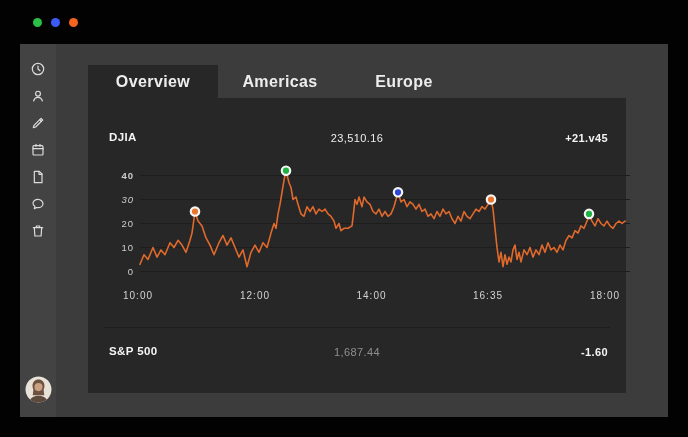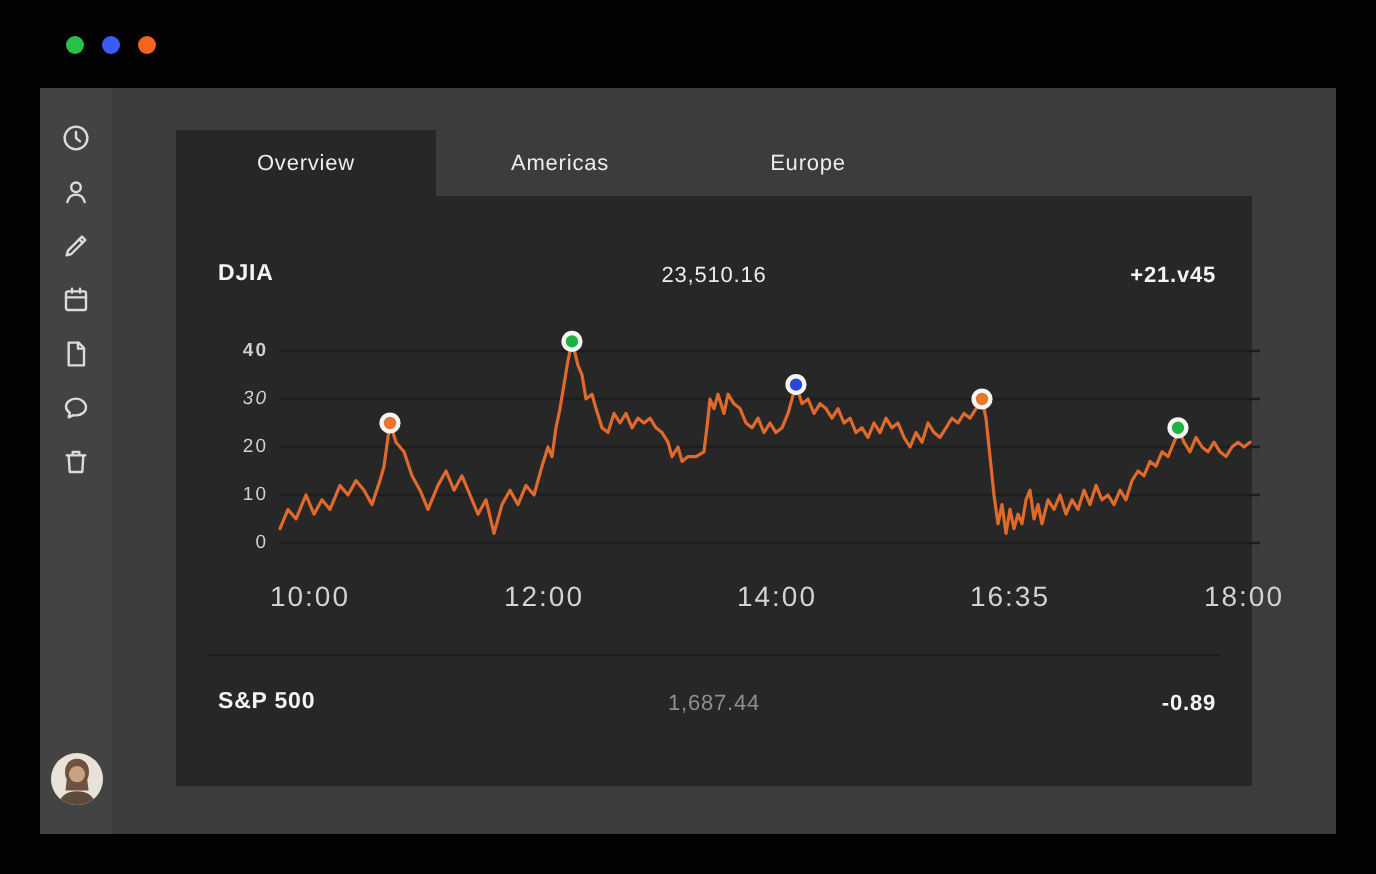--- a/index.html
+++ b/index.html
@@ -19,39 +19,39 @@
   .sidebar { width: 36px; background: #434343; display: flex; flex-direction: column; align-items: center; padding-top: 17px; }
   .side-icon { width: 16px; height: 16px; margin-bottom: 11px; color: #dcdcdc; cursor: pointer; }
   .side-icon svg { width: 16px; height: 16px; display: block; }
   .avatar { margin-top: auto; margin-bottom: 14px; width: 27px; height: 27px; border-radius: 50%; overflow: hidden; cursor: pointer; }
   .avatar svg { display: block; width: 27px; height: 27px; }
 
   
   .main { flex: 1; background: #3c3c3c; position: relative; }
   .tabbar { position: absolute; left: 32px; top: 21px; width: 557px; height: 33px; display: flex; }
   .tab { width: 124px; display: flex; align-items: center; justify-content: center;
-         font-size: 11px; color: #ededed; letter-spacing: .4px; cursor: pointer; }
+         font-size: 16px; color: #ededed; letter-spacing: .4px; cursor: pointer; font-weight: bold; }
   .tab.active { width: 130px; background: #272727; }
 
   .panel { position: absolute; left: 32px; top: 54px; width: 538px; height: 295px; background: #272727; }
 
   .qrow { position: absolute; left: 0; right: 0; height: 20px; }
   .qrow .sym  { position: absolute; left: 21px; top: 3px; font-size: 11.5px; font-weight: bold; color: #f4f4f4; letter-spacing: .4px; }
   .qrow .last { position: absolute; left: 0; right: 0; top: 4px; text-align: center; font-size: 11px; color: #ededed; letter-spacing: .4px; }
   .qrow .chg  { position: absolute; right: 18px; top: 4px; font-size: 11px; font-weight: bold; color: #f4f4f4; letter-spacing: .4px; }
   .qrow.djia { top: 30px; }
   .qrow.sp   { top: 244px; padding-left: 48px; }
   .qrow.sp .last { color: #8f8f8f; }
 
   .ylabels { position: absolute; left: 12px; top: 67px; width: 34px; height: 120px; }
   .ylabels div { position: absolute; right: 0; font-size: 9.5px; color: #cfcfcf; letter-spacing: 1px; }
   .chart-area { position: absolute; left: 52px; top: 67px; width: 490px; height: 120px; }
   .chart-area svg { width: 100%; height: 100%; display: block; overflow: visible; }
   .xlabels { position: absolute; left: 52px; top: 192px; width: 490px; height: 12px; }
-  .xlabels div { position: absolute; width: 64px; text-align: center; font-size: 14px; color: #d3d3d3; letter-spacing: 1px; }
+  .xlabels div { position: absolute; width: 64px; text-align: left; font-size: 10px; color: #d3d3d3; letter-spacing: 1px; }
   .divider { position: absolute; left: 16px; right: 16px; top: 229px; height: 1px; background: #1d1d1d; }
 </style>
 </head>
 <body>
 
 <div class="stage">
   <div class="window">
 
     <div class="titlebar">
       <div class="dot" style="background: rgb(43, 191, 71);"></div>
@@ -166,20 +166,20 @@
               <div style="left: 216.5px;">14:00</div>
               <div style="left: 333px;">16:35</div>
               <div style="left: 450px;">18:00</div>
             </div>
 
           <div class="divider"></div>
 
           <div class="qrow sp">
             <span class="sym">S&amp;P 500</span>
             <span class="last">1,687.44</span>
-            <span class="chg">-0.89</span>
+            <span class="chg">-1.60</span>
           </div>
 
         </div>
       </div>
     </div>
   </div>
 </div>
 
 </body></html>

